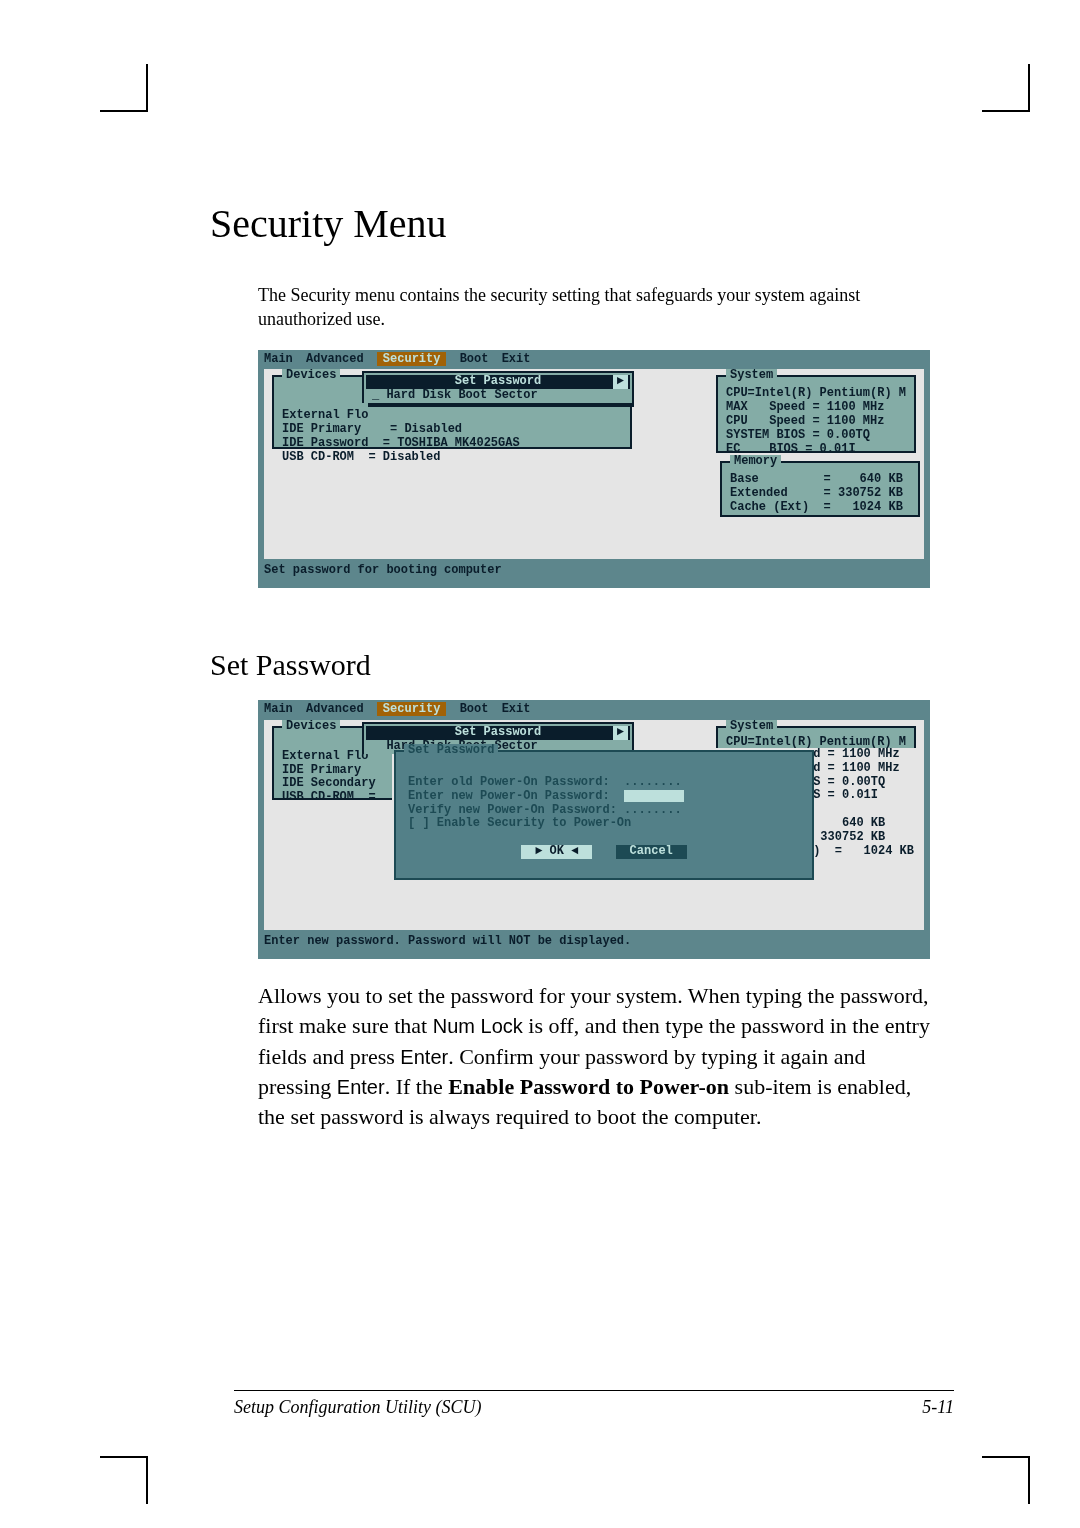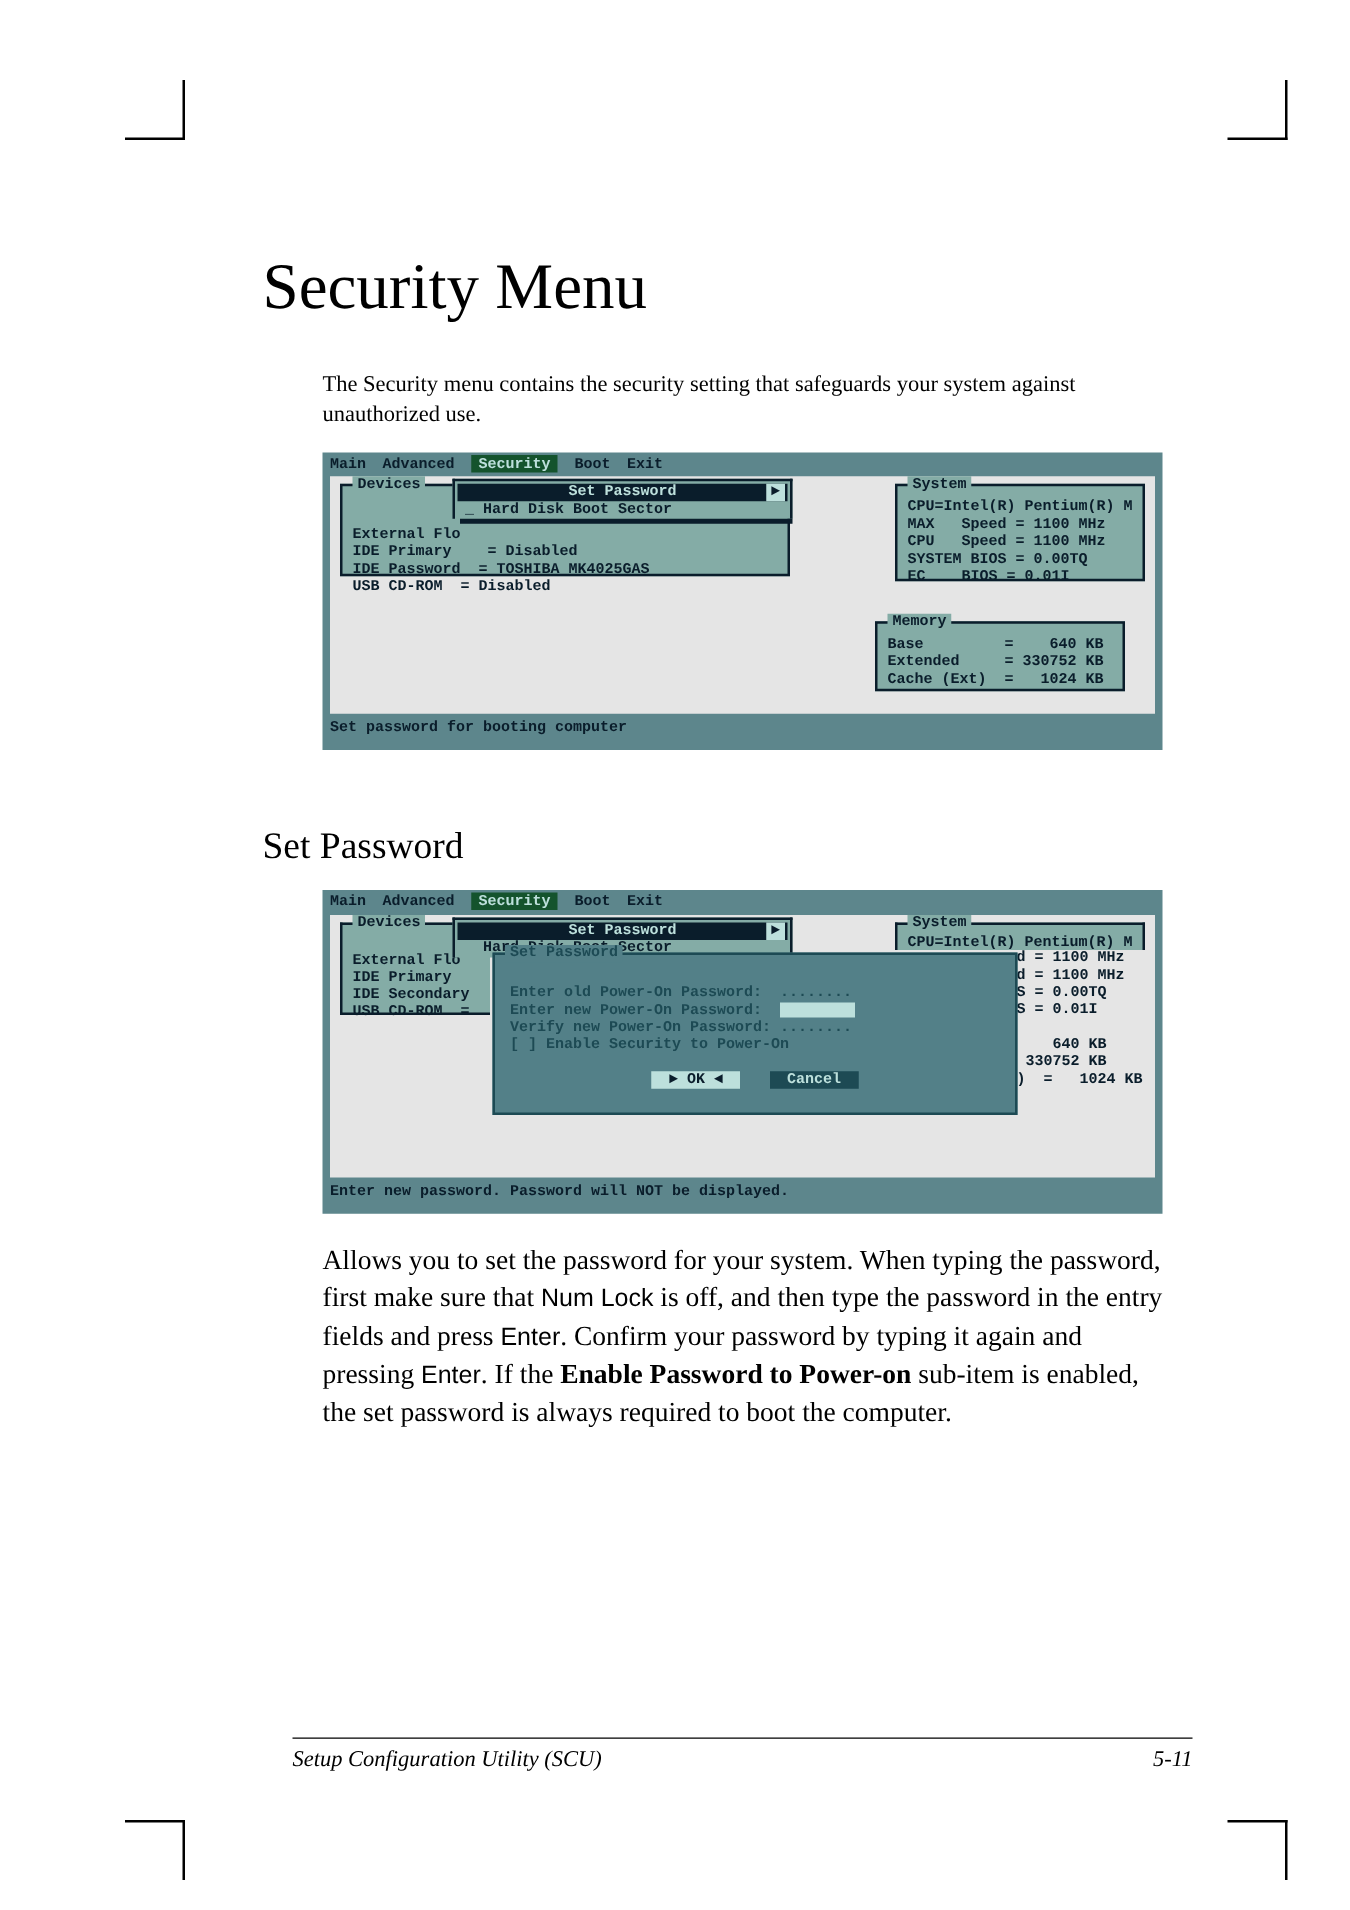--- a/index.html
+++ b/index.html
@@ -15,21 +15,21 @@
   .crop.h { width: 48px; height: 2px; }
   .crop.v { width: 2px; height: 48px; }
 
   .content {
     position: absolute;
     left: 210px;
     top: 200px;
     width: 720px;
   }
   h1.title {
-    font-size: 52px;
+    font-size: 40px;
     font-weight: 400;
     margin-bottom: 36px;
   }
   .body-text {
     margin-left: 48px;
     font-size: 18px;
     line-height: 1.35;
     margin-bottom: 18px;
   }
   .body-text2 {
@@ -58,21 +58,21 @@
     position: relative;
     padding-bottom: 8px;
     font-weight: bold;
   }
   .bios .menubar {
     padding: 3px 6px 3px 6px;
     color: #0a1d2b;
   }
   .bios .menubar span { margin-right: 6px; }
   .bios .menubar .sel {
-    background: #14532d;
+    background: #a16207;
     color: #bde0dc;
     padding: 0 6px;
   }
   .bios .workspace {
     background: #e5e5e5;
     margin: 0 6px;
     height: 190px;
     position: relative;
   }
   .bios.b2 .workspace { height: 210px; }
@@ -214,21 +214,21 @@
 
         <div class="panel" style="right:8px; top:6px; width:200px; height:78px;">
           <span class="panel-title">System</span>
           <div class="panel-content"><span>CPU=Intel(R) Pentium(R) M</span>
 <span>MAX   Speed = 1100 MHz</span>
 <span>CPU   Speed = 1100 MHz</span>
 <span>SYSTEM BIOS = 0.00TQ</span>
 <span>EC    BIOS = 0.01I</span></div>
         </div>
 
-        <div class="panel" style="right:24px; top:92px; width:200px; height:56px;margin-top:24px;">
+        <div class="panel" style="right:4px; top:92px; width:200px; height:56px;">
           <span class="panel-title">Memory</span>
           <div class="panel-content"><span>Base         =    640 KB</span>
 <span>Extended     = 330752 KB</span>
 <span>Cache (Ext)  =   1024 KB</span></div>
         </div>
       </div>
       <div class="helpbar">Set password for booting computer</div>
     </div>
 
     <h2 class="subtitle">Set Password</h2>

